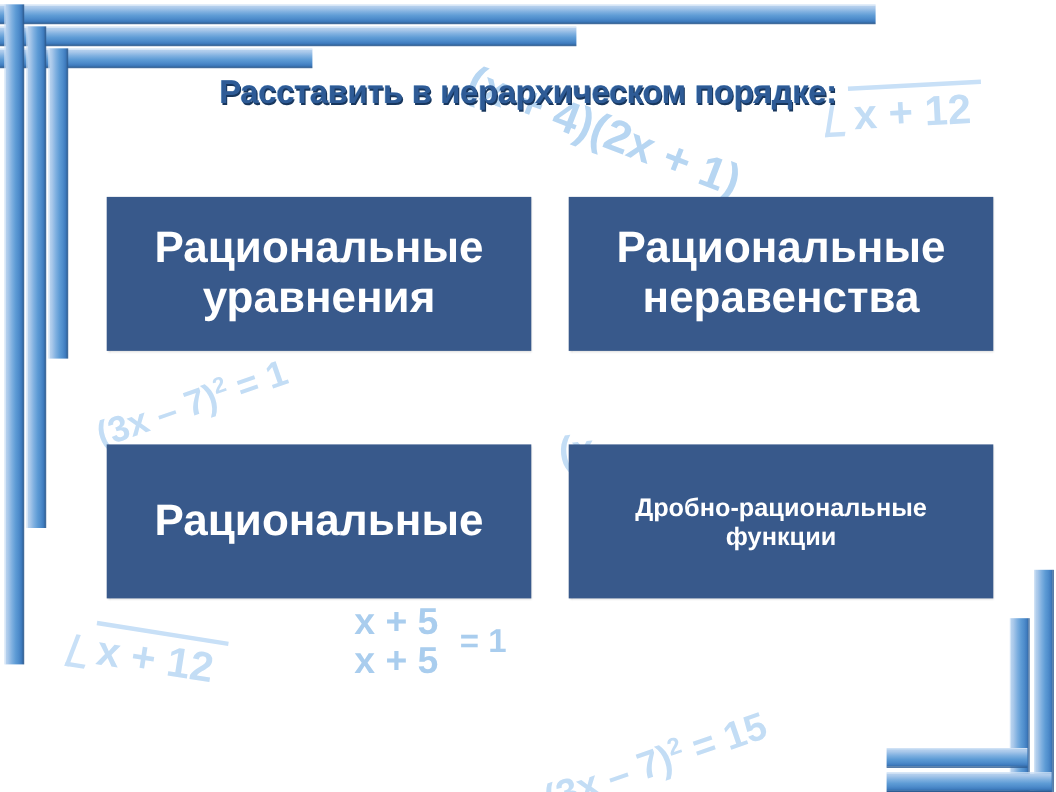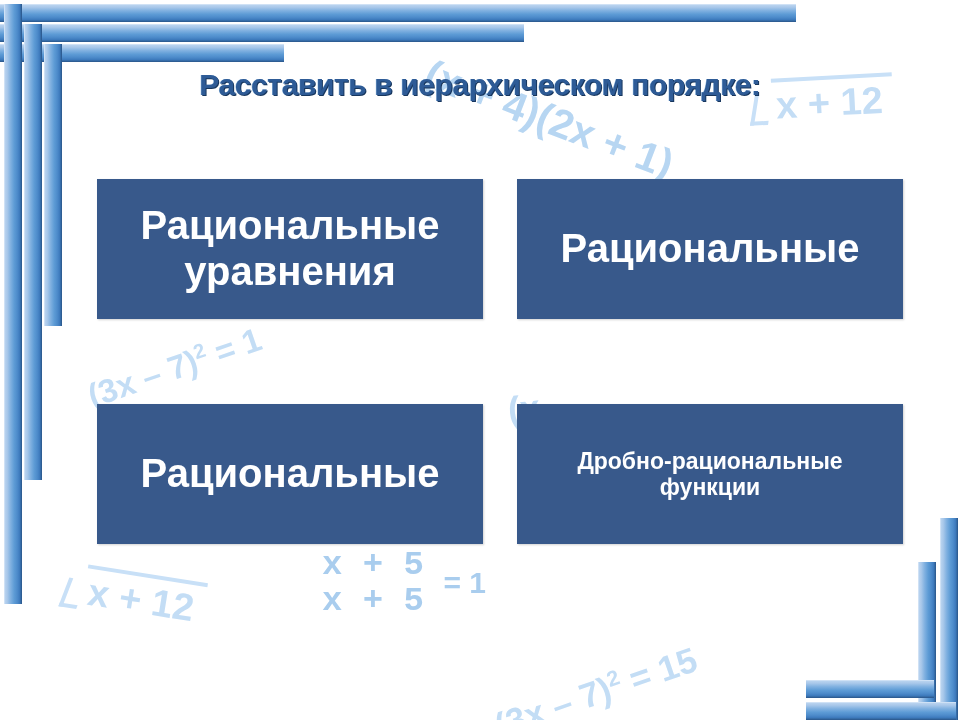--- a/index.html
+++ b/index.html
@@ -43,21 +43,20 @@
     white-space: nowrap;
     user-select: none;
     pointer-events: none;
   }
   .wm-sup { font-size: 0.62em; vertical-align: super; }
   .frac {
     display: inline-block;
     text-align: left;
     vertical-align: middle;
     line-height: 1.05;
-    font-family: Liberation Mono, monospace;
   }
   .frac .den { display: block; }
   .radical {
     display: inline-block;
     border-top: 4px solid #c8e0f7;
     padding: 2px 10px 0 4px;
     margin-left: 2px;
   }
   .radical-sign {
     display: inline-block;
@@ -153,20 +152,21 @@
   <div class="box box-lg" style="left:97px; top:179px; width:386px; height:140px;">
     <span>
       <span>Рациональные</span><br>
       <span>уравнения</span>
     </span>
   </div>
 
   <div class="box box-lg" style="left:517px; top:179px; width:386px; height:140px;">
     <span>
       <span>Рациональные</span><br>
+      <span>неравенства</span>
     </span>
   </div>
 
   <div class="box box-lg" style="left:97px; top:404px; width:386px; height:140px;">
     <span>
       <span>Рациональные</span><br>
     </span>
   </div>
 
   <div class="box box-sm" style="left:517px; top:404px; width:386px; height:140px;">

